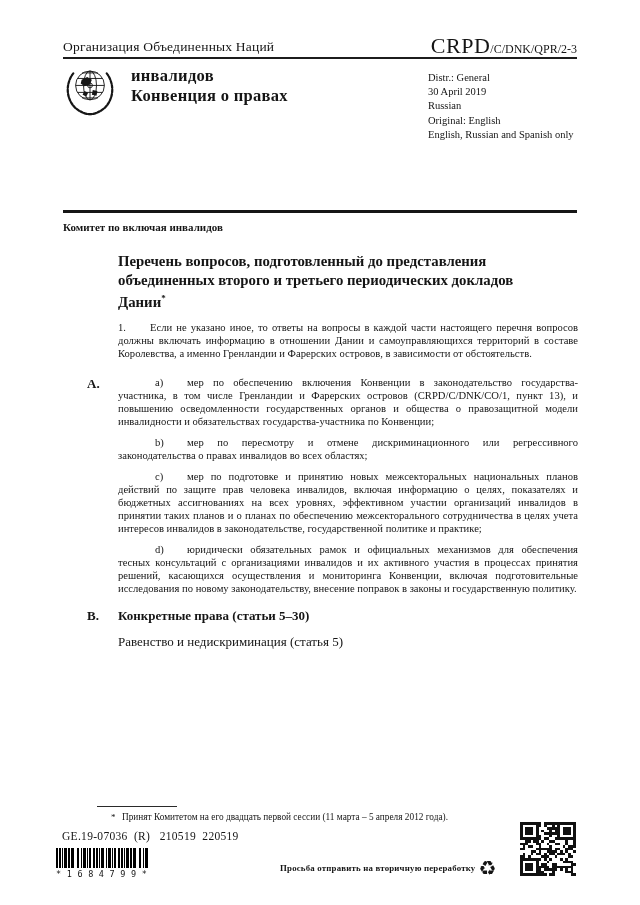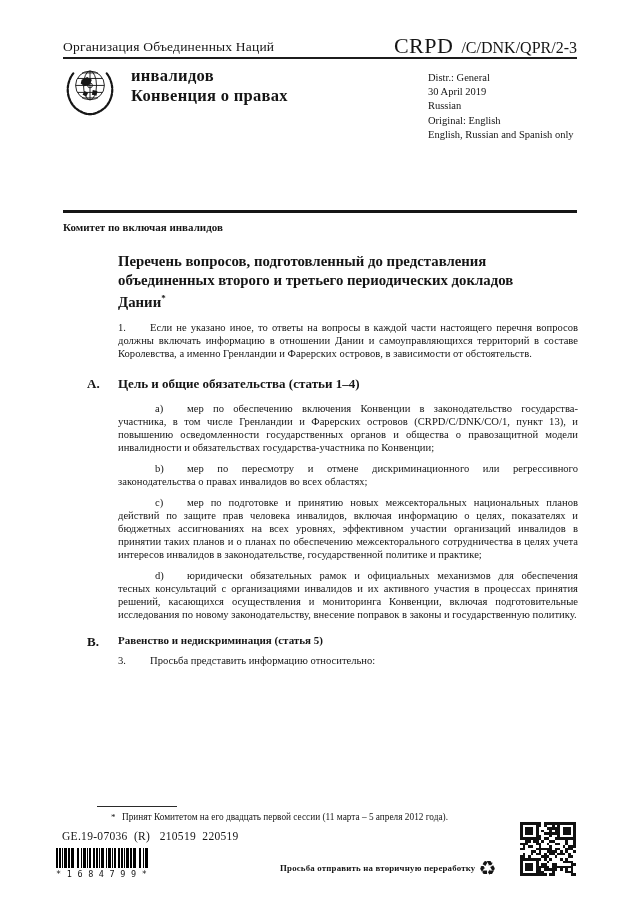--- a/index.html
+++ b/index.html
@@ -9,21 +9,21 @@
     font-family:"Liberation Serif","DejaVu Serif",serif;
     color:#151515;
     -webkit-font-smoothing:antialiased;
   }
   .page { position:absolute; inset:0; background:#fff; }
 
   
   .org-name { position:absolute; left:63px; top:39px; font-size:13.5px; letter-spacing:.2px; }
   .doc-symbol { position:absolute; right:63px; top:33px; white-space:nowrap; }
   .doc-symbol .big { font-size:22px; letter-spacing:.5px; }
-  .doc-symbol .small { font-size:16px;margin-left:8px; }
+  .doc-symbol .small { font-size:12px; }
   .rule-1 { position:absolute; left:63px; top:57px; width:514px; height:2px; background:#1c1c1c; }
   .emblem { position:absolute; left:62px; top:65px; }
   .pub-title { position:absolute; left:131px; top:66px; font-weight:bold; font-size:16.5px; line-height:20px; letter-spacing:.3px; }
   .distr-block { position:absolute; left:428px; top:71px; font-size:10.5px; line-height:14.2px; }
   .rule-2 { position:absolute; left:63px; top:210px; width:514px; height:2.5px; background:#161616; }
 
   
   .content {
     position:absolute; top:221px; left:0; width:640px;
     padding:0 62px 0 118px;
@@ -38,21 +38,21 @@
   .p2 { margin-top:13px; }
   .p3 { margin-top:7px; }
   .sec { position:relative; font-weight:bold; font-size:13px; line-height:16px; }
   .sec .slet { position:absolute; left:-31px; top:0; }
   .secA { margin-top:16px; }
   .secB { margin-top:13px; }
   .item { text-align:justify; text-indent:37px; }
   .item .ilabel { display:inline-block; width:32px; text-indent:0; }
   .item-a { margin-top:10px; }
   .item-n { margin-top:8px; }
-  .subhead { margin-top:11px; font-weight:bold; font-size:11px; }
+  .subhead { margin-top:11px; font-weight:normal; font-size:13px; }
 
   
   .fn-rule { position:absolute; left:97px; top:806px; width:80px; height:1.2px; background:#2a2a2a; }
   .footnote { position:absolute; left:97px; top:812px; width:475px; font-size:9.3px; line-height:11px; }
   .footnote .mark { display:inline-block; margin-left:14px; width:11px; font-size:9px; }
   .doc-id { position:absolute; left:62px; top:830px; font-size:11.5px; white-space:pre; letter-spacing:.3px; }
   .barcode {
     position:absolute; left:56px; top:848px; width:92px; height:20px;
     background:repeating-linear-gradient(90deg,
       #000 0 1.6px,#fff 1.6px 2.6px,#000 2.6px 5.2px,#fff 5.2px 6.1px,
@@ -107,33 +107,32 @@
 
   <div class="rule-2"></div>
 
   <div class="content">
     <div class="committee">Комитет по включая инвалидов</div>
 
     <div class="doc-title"><span>Перечень вопросов, подготовленный до представления объединенных второго и третьего периодических докладов Дании</span><sup>*</sup></div>
 
     <div class="para p1"><span class="pnum">1.</span><span>Если не указано иное, то ответы на вопросы в каждой части настоящего перечня вопросов должны включать информацию в отношении Дании и самоуправляющихся территорий в составе Королевства, а именно Гренландии и Фарерских островов, в зависимости от обстоятельств.</span></div>
 
-    <div class="sec secA"><span class="slet">A.</span><span>Цель и общие обязательства (статьи 1–4)</span></div>
+    <div class="sec secA"><span class="slet">A.</span></div>
 
 
     <div class="item item-a"><span class="ilabel">a)</span><span>мер по обеспечению включения Конвенции в законодательство государства-участника, в том числе Гренландии и Фарерских островов (CRPD/C/DNK/CO/1, пункт 13), и повышению осведомленности государственных органов и общества о правозащитной модели инвалидности и обязательствах государства-участника по Конвенции;</span></div>
     <div class="item item-n"><span class="ilabel">b)</span><span>мер по пересмотру и отмене дискриминационного или регрессивного законодательства о правах инвалидов во всех областях;</span></div>
     <div class="item item-n"><span class="ilabel">c)</span><span>мер по подготовке и принятию новых межсекторальных национальных планов действий по защите прав человека инвалидов, включая информацию о целях, показателях и бюджетных ассигнованиях на всех уровнях, эффективном участии организаций инвалидов в принятии таких планов и о планах по обеспечению межсекторального сотрудничества в целях учета интересов инвалидов в законодательстве, государственной политике и практике;</span></div>
     <div class="item item-n"><span class="ilabel">d)</span><span>юридически обязательных рамок и официальных механизмов для обеспечения тесных консультаций с организациями инвалидов и их активного участия в процессах принятия решений, касающихся осуществления и мониторинга Конвенции, включая подготовительные исследования по новому законодательству, внесение поправок в законы и государственную политику.</span></div>
 
-    <div class="sec secB"><span class="slet">B.</span></div>
+    <div class="sec secB"><span class="slet">B.</span><span>Конкретные права (статьи 5–30)</span></div>
 
     <div class="subhead">Равенство и недискриминация (статья 5)</div>
 
-    <div class="para p3"><span class="pnum">3.</span><span>Просьба представить информацию относительно:</span></div>
   </div>
 
   <div class="fn-rule"></div>
   <div class="footnote"><span class="mark">*</span><span>Принят Комитетом на его двадцать первой сессии (11 марта – 5 апреля 2012 года).</span></div>
 
   <div class="doc-id">GE.19-07036  (R)   210519  220519</div>
   <div class="barcode"></div>
   <div class="barcode-text">*1684799*</div>
 
   <div class="recycle-note">

